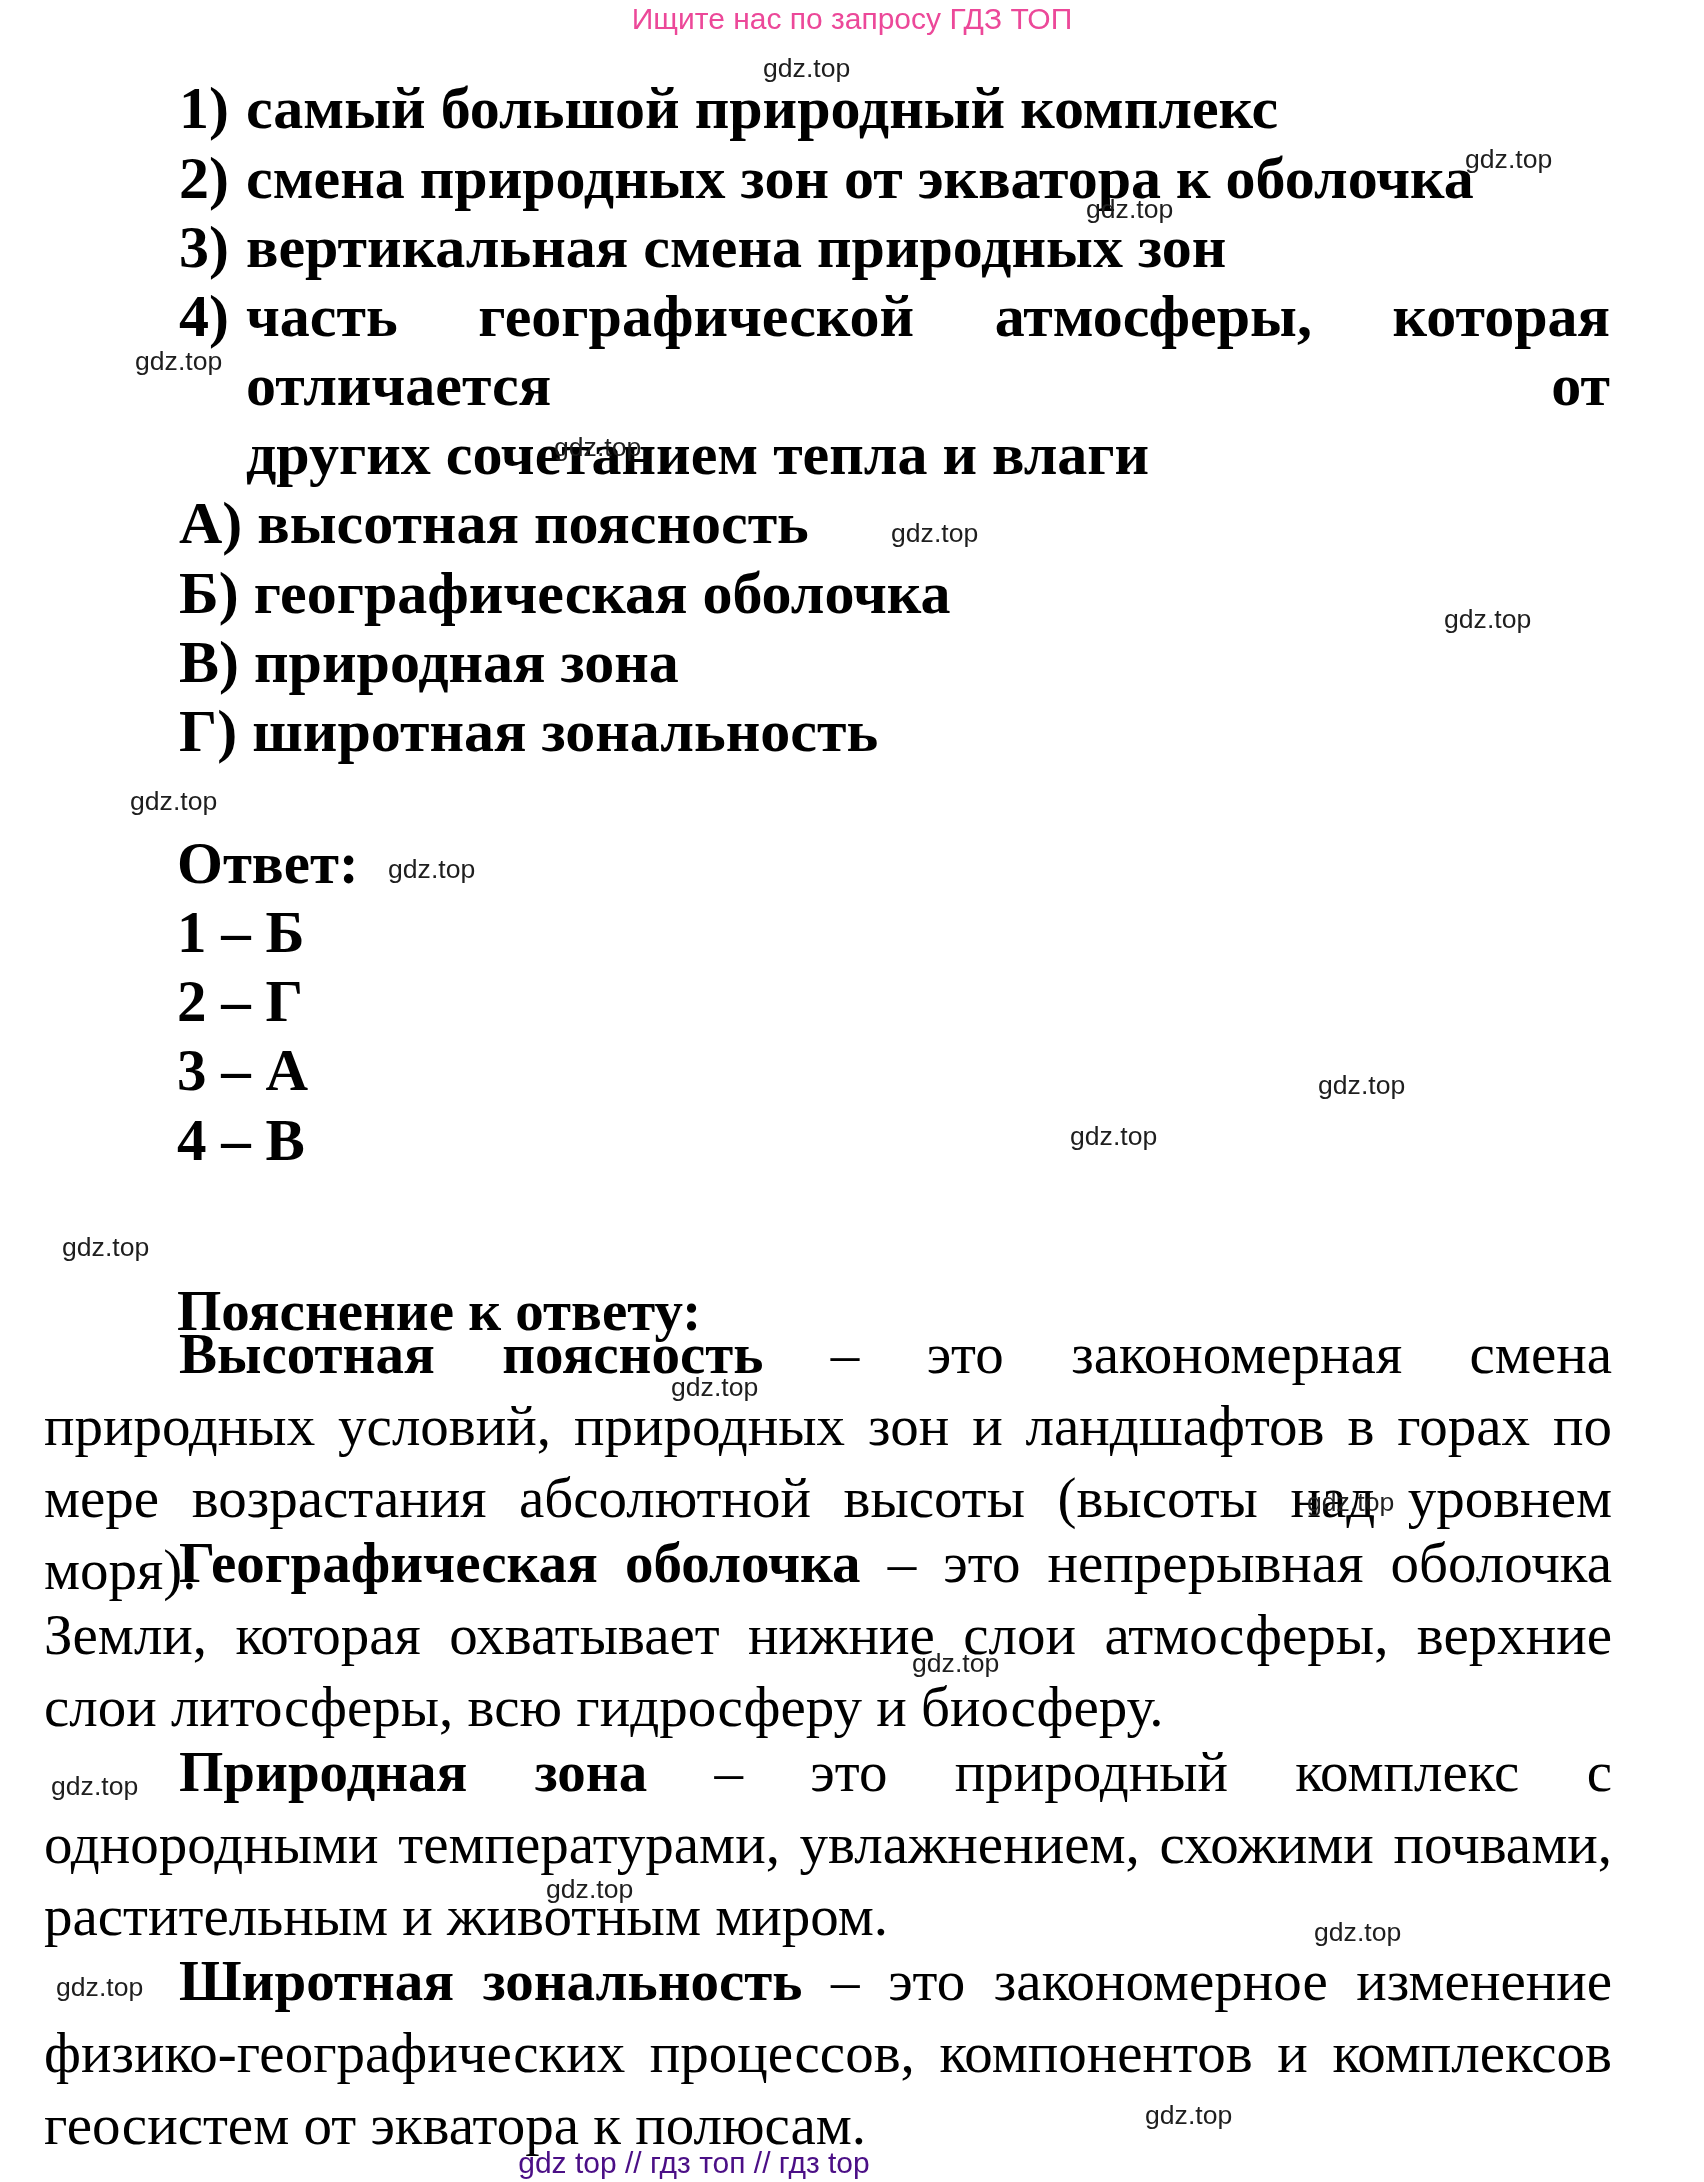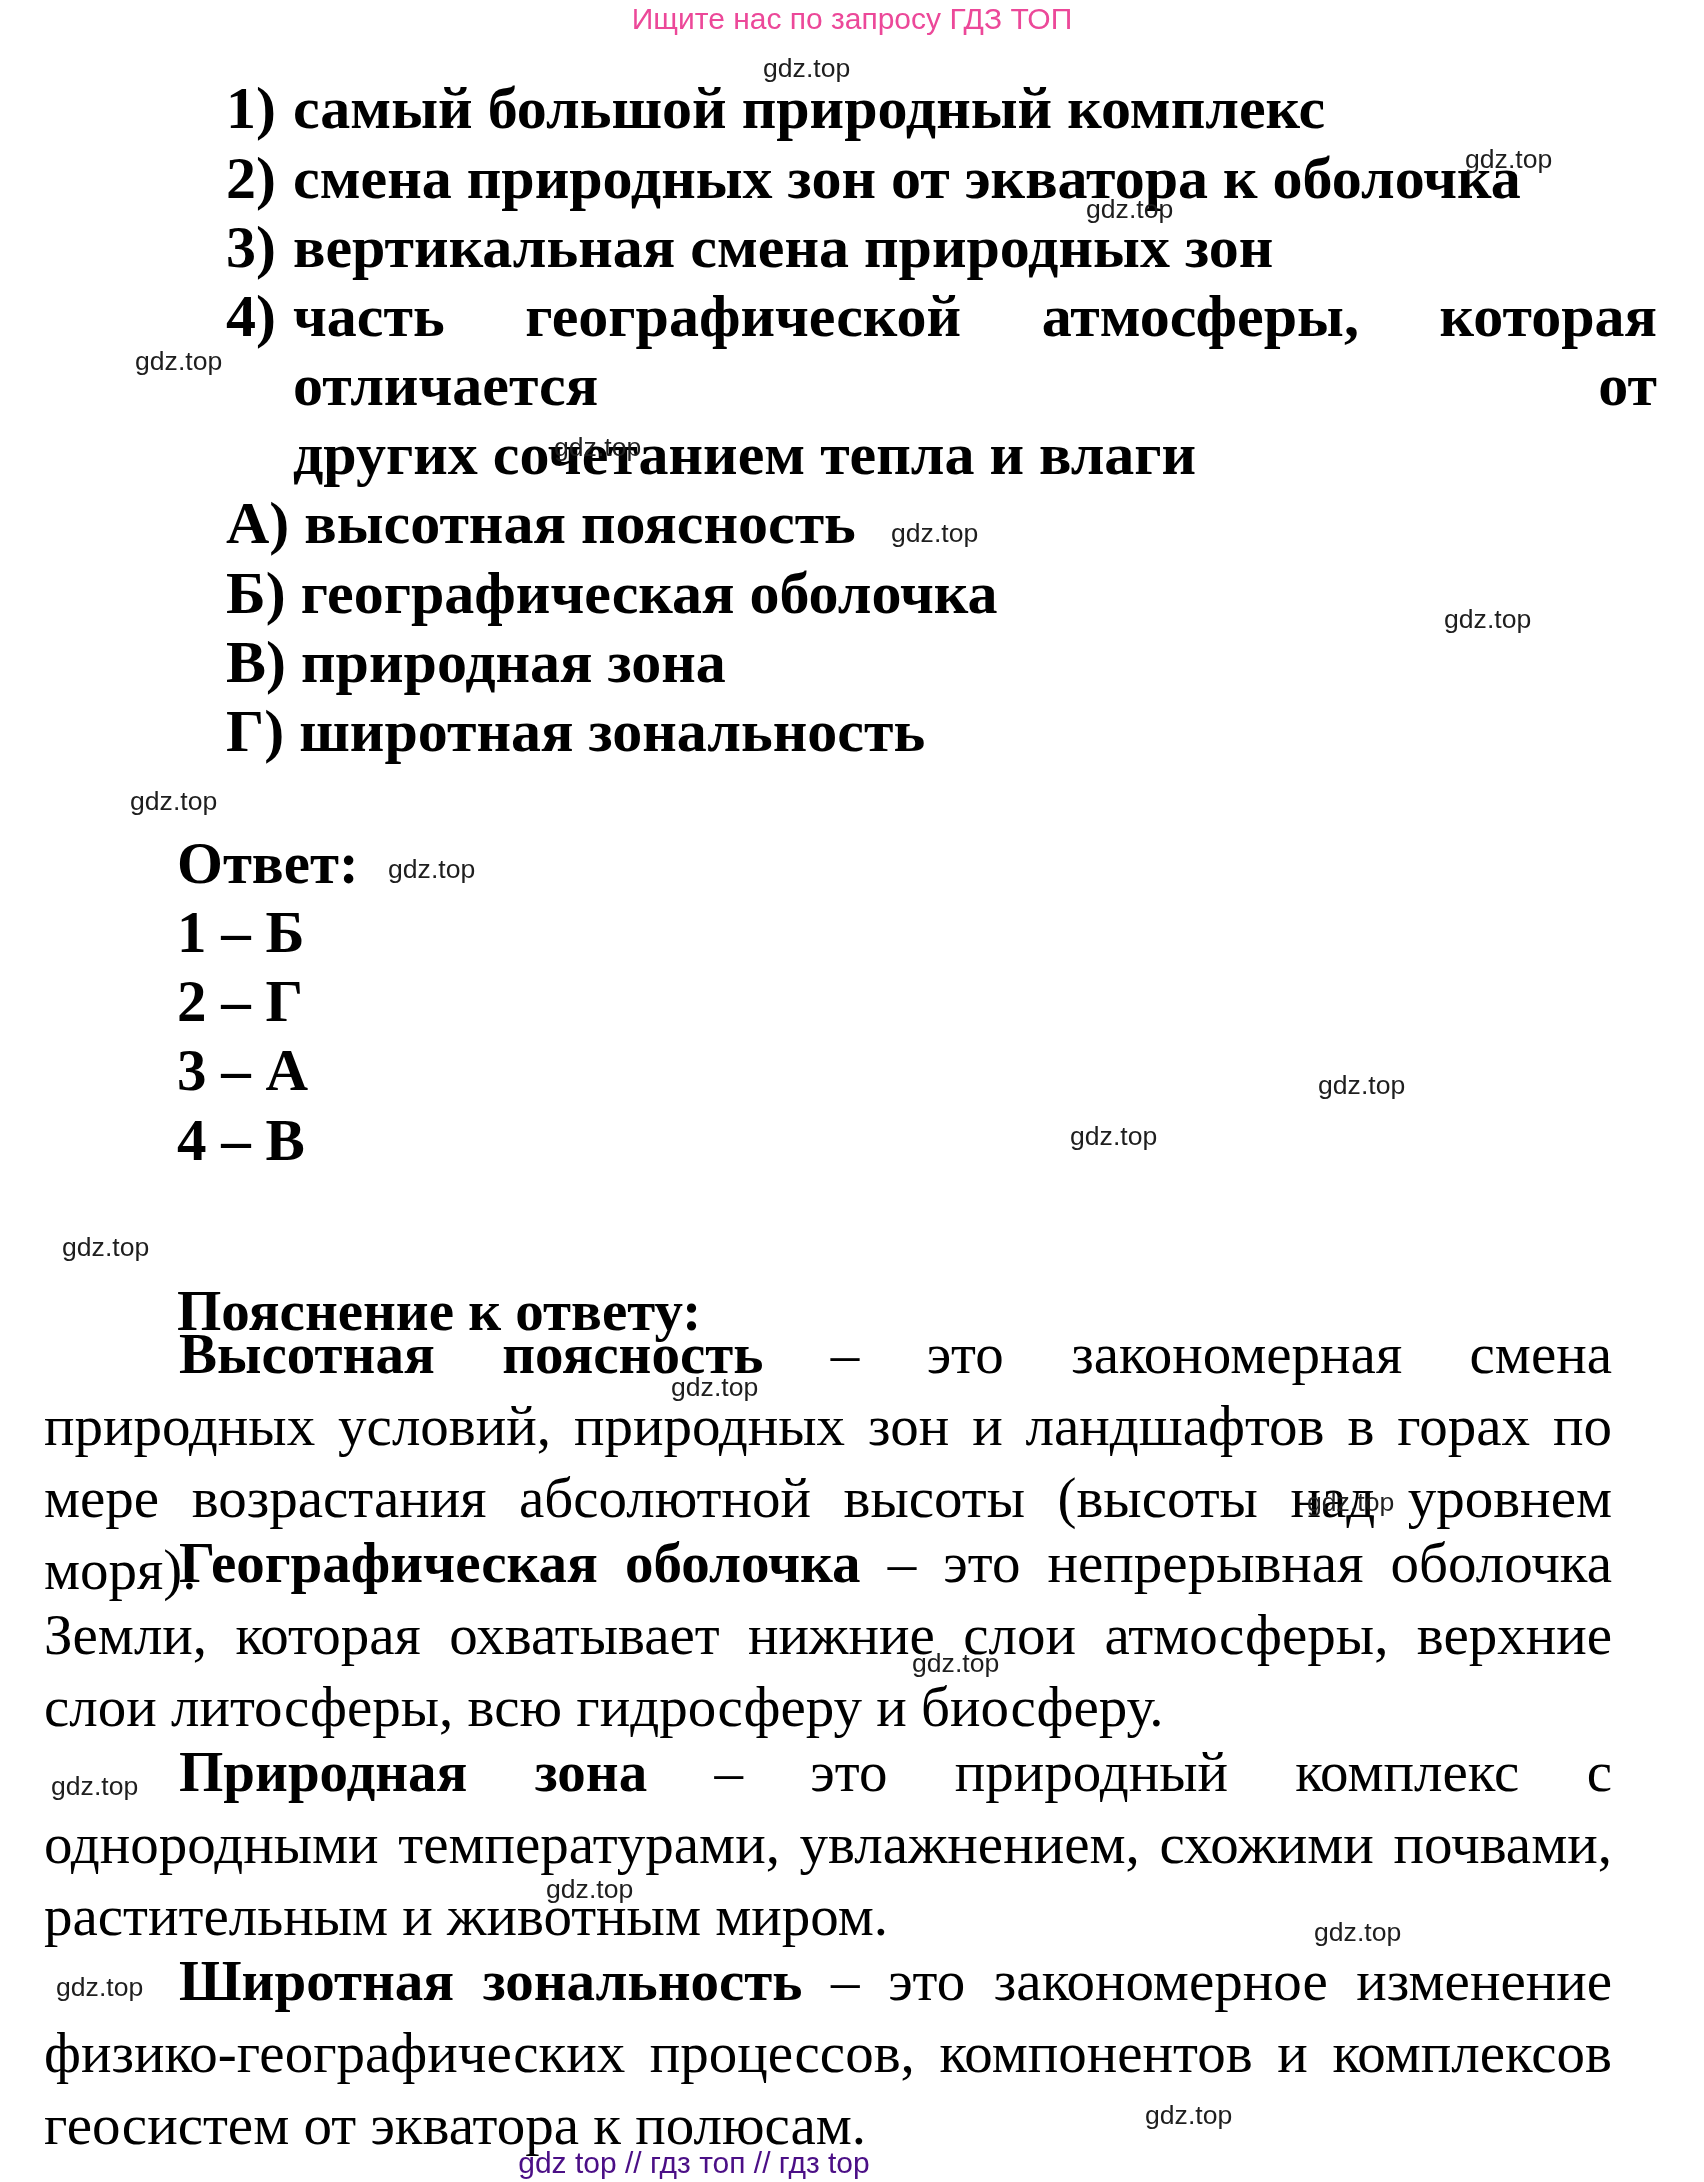--- a/index.html
+++ b/index.html
@@ -1,20 +1,20 @@
 <!DOCTYPE html>
 <html style="font-size:14px"><head>
 <meta charset="utf-8">
 <style>
   html, body { margin:0; padding:0; background:#ffffff; }
   body { width:1704px; height:2183px; position:relative; overflow:hidden; }
   .abs { position:absolute; white-space:nowrap;font-weight:bold; }
   .serif { font-family:"Liberation Serif", "DejaVu Serif", serif; color:#000; }
   .b { font-weight:bold; }
-  .q { font-size:60px; line-height:69px; font-weight:bold;margin-left:47px; }
+  .q { font-size:60px; line-height:69px; font-weight:bold; }
   .ans { font-size:59px; line-height:69px; }
   .para { position:absolute; left:44px; width:1568px; font-size:57px; line-height:72px; text-align:justify; }
   .para .ind { display:inline-block; width:135px; }
   .wm { position:absolute; font-family:"Liberation Sans", "DejaVu Sans", sans-serif; font-size:26.6px; color:#1e1e1e; line-height:30px; white-space:nowrap; }
   .top-banner { position:absolute; left:0; width:1704px; top:1.8px; text-align:center; font-family:"Liberation Sans", sans-serif; font-size:30px; line-height:34px; }
   .footer { position:absolute; left:0; width:1388px; top:2170px; text-align:center; font-family:"Liberation Sans", sans-serif; font-size:30px; line-height:30px; }
   .num { display:inline-block; width:67px; }
   .just { text-align:justify; text-align-last:justify; }
 </style>
 </head>

